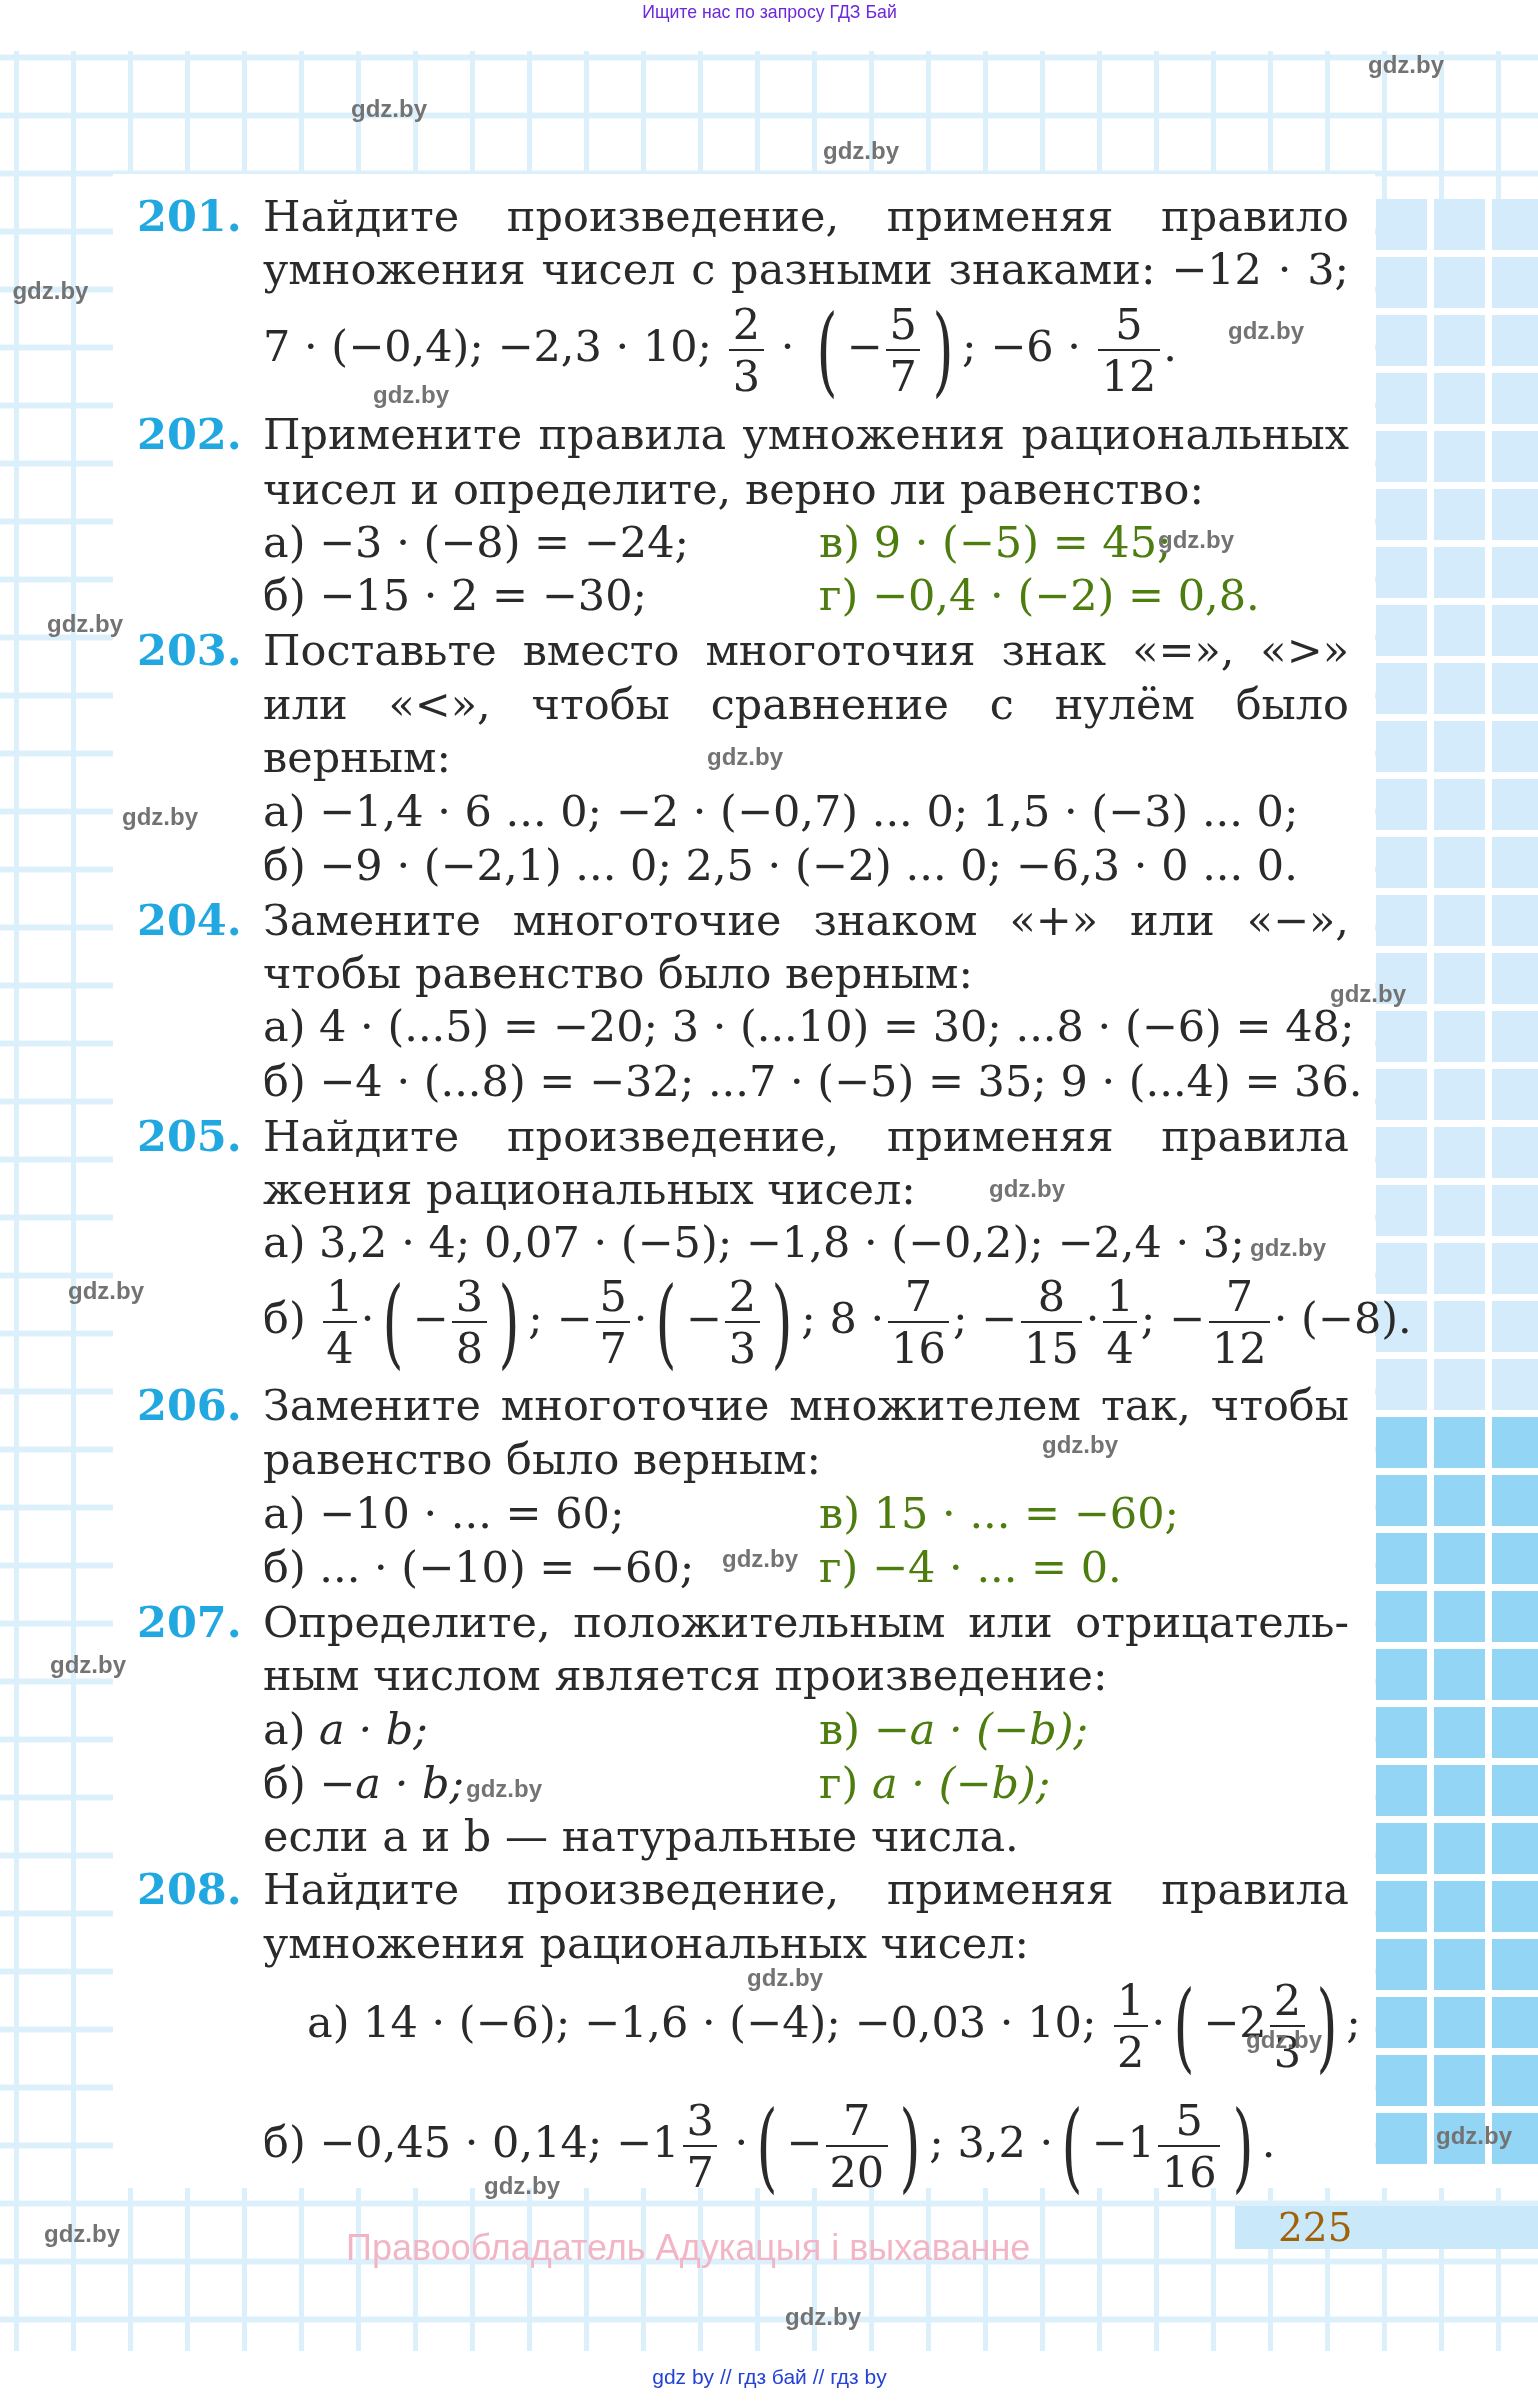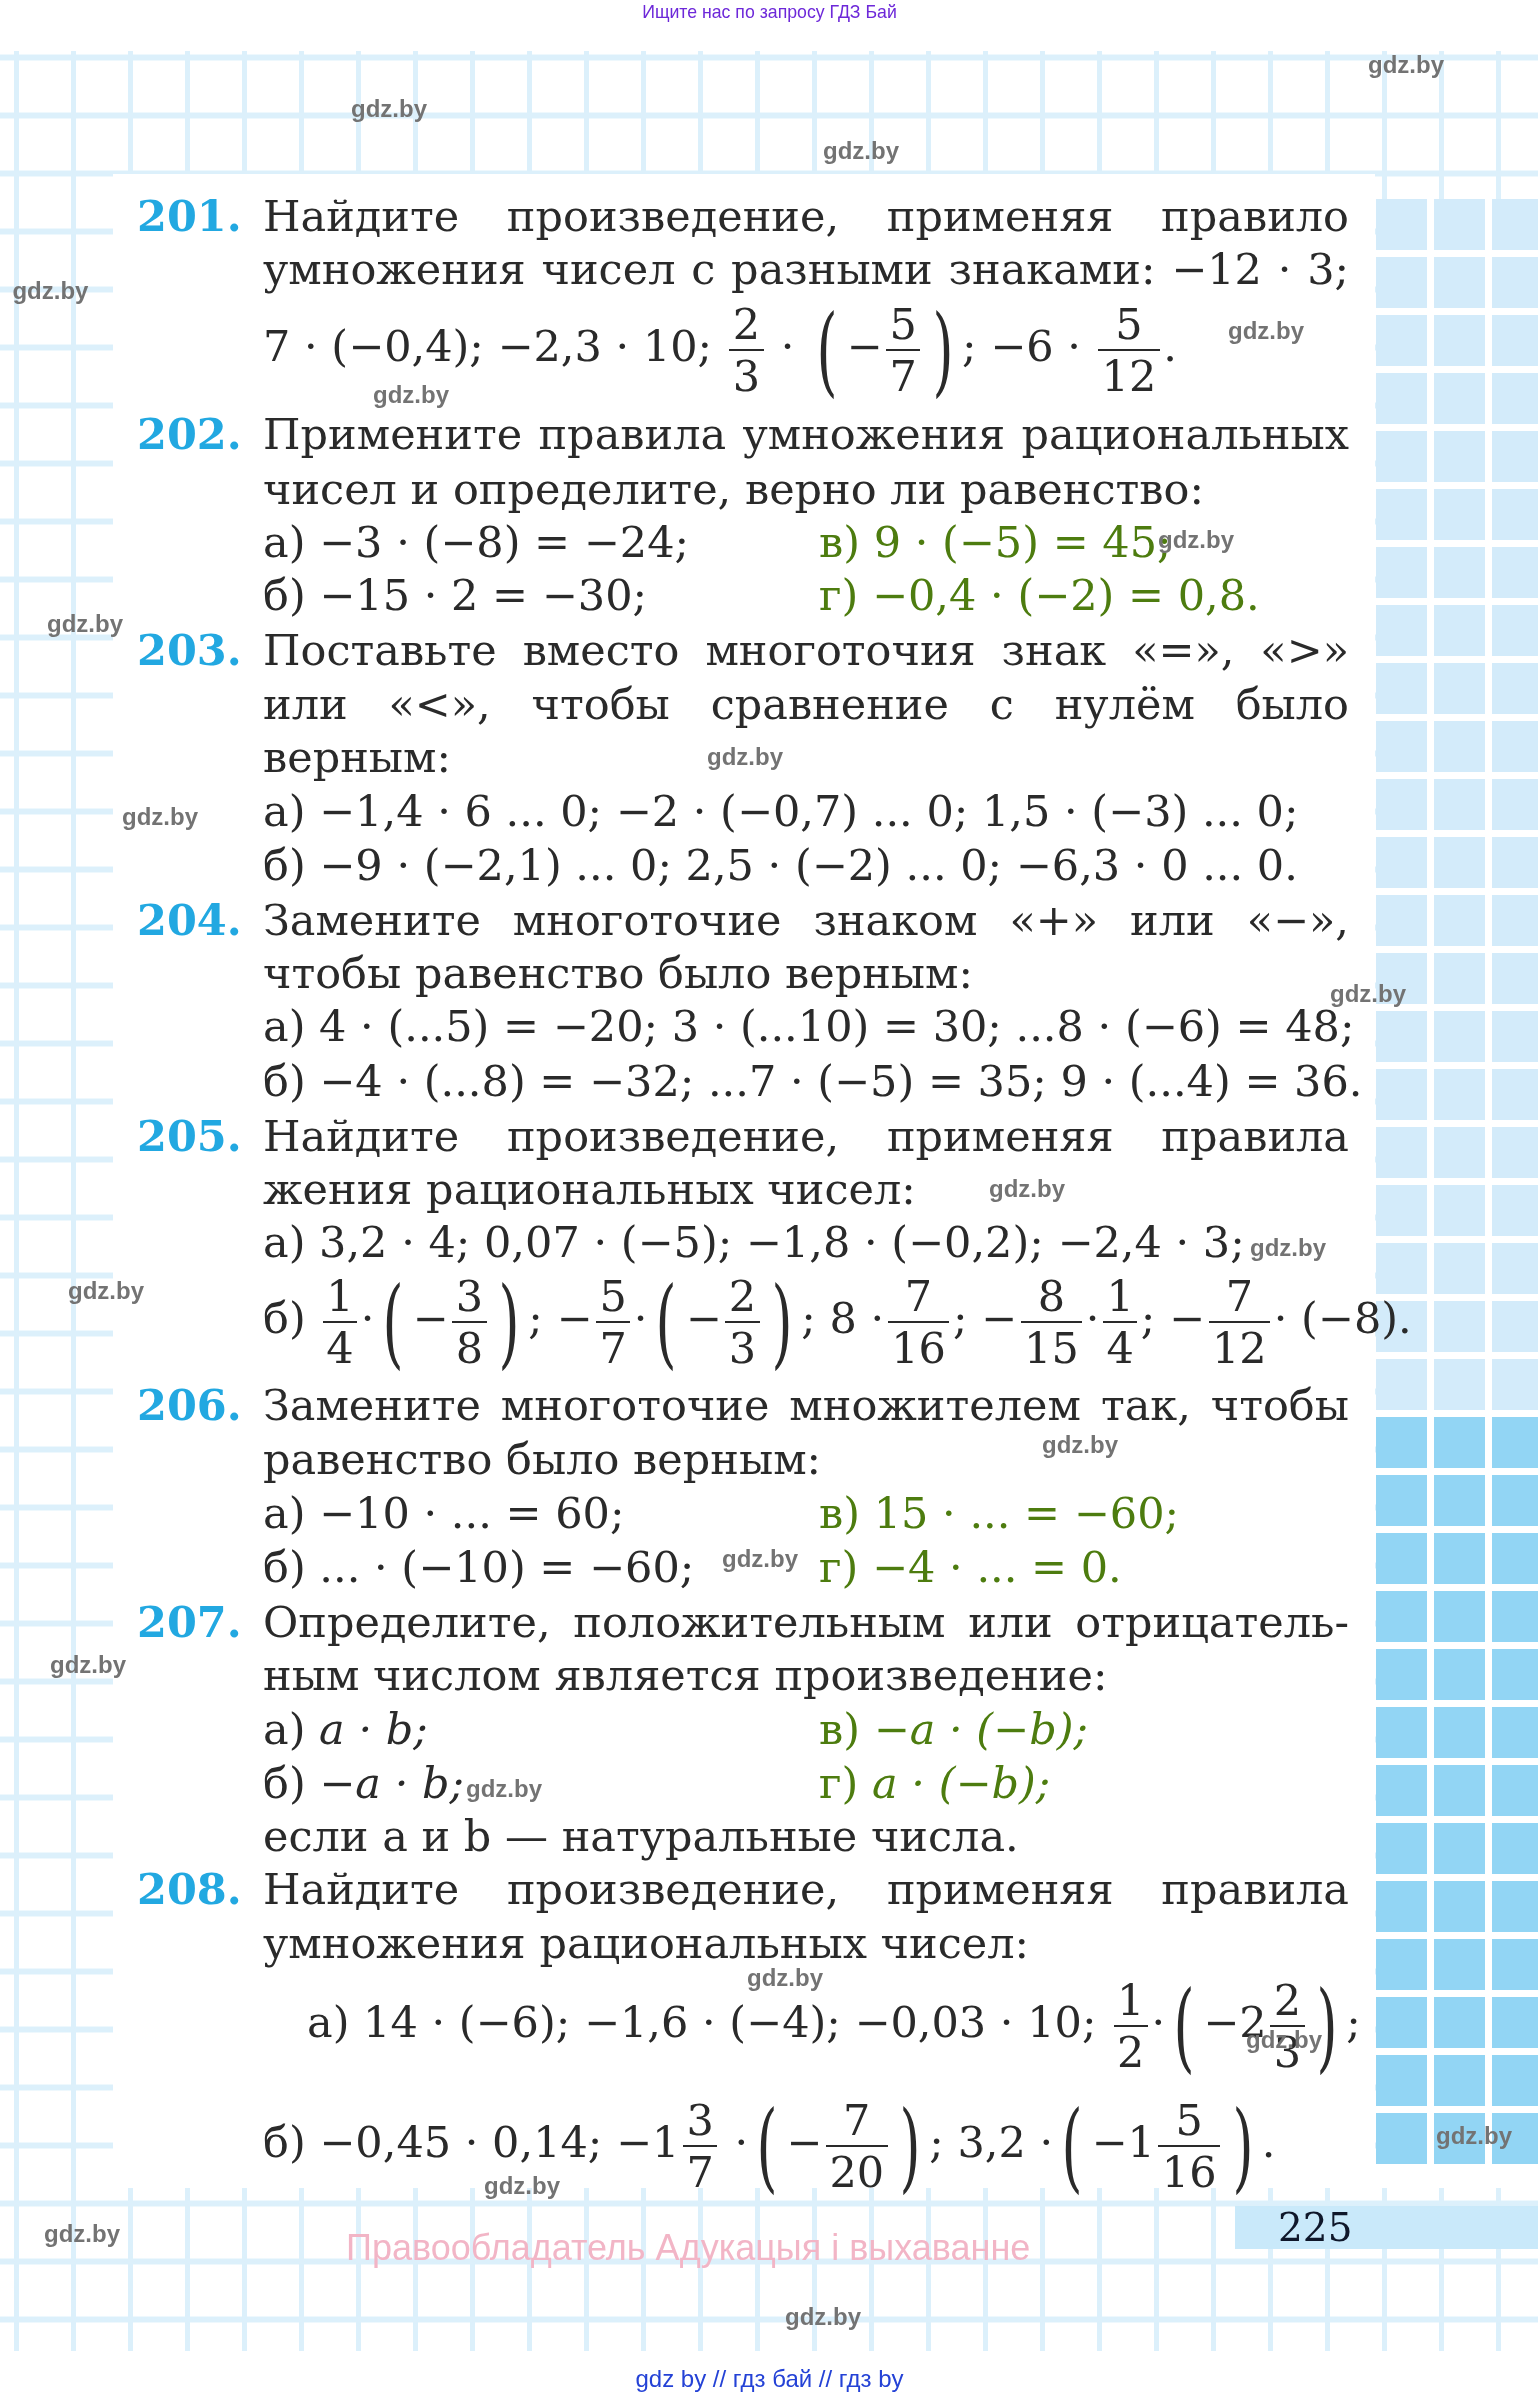--- a/index.html
+++ b/index.html
@@ -31,21 +31,21 @@
     display: grid; grid-template-columns: repeat(3, 51px); column-gap: 7px; row-gap: 7px;
     grid-auto-rows: 51px; overflow: hidden;
   }
   .sq { background: #d3ebfa; }
   .sq.dark { background: #92d5f4; }
   .page-box {
     position: absolute; left: 1235px; top: 2206px; width: 304px; height: 43px;
     background: #c9e9fa;
   }
   .page-num {
-    position: absolute; left: 43px; top: 0px; font-size: 39px; color: #0f172a;
+    position: absolute; left: 43px; top: 0px; font-size: 39px; color: #a16207;
     line-height: 43px;
   }
   .ex-num {
     position: absolute; left: 137px; color: #22a8e1; font-weight: bold;
     font-size: 43px; line-height: 53px;
   }
   .line {
     position: absolute; left: 263px; width: 1086px; font-size: 43px; line-height: 53px;
     color: #2a2a2a; white-space: nowrap;
   }
@@ -60,21 +60,21 @@
   .big-paren { display: inline-block; vertical-align: middle; font-size: 98px; line-height: 1; transform: scaleX(0.55); font-weight: 200; }
   .wm {
     position: absolute; font-family: "Liberation Sans", sans-serif; font-size: 24px; color: #737373; font-weight: bold;
   }
   .rights {
     position: absolute; left: 346px; top: 2227px; font-family: "Liberation Sans", sans-serif;
     font-size: 36px; color: #f2b5c6;
   }
   .footer-links {
     position: absolute; left: 0; top: 2365px; width: 1539px; text-align: center;
-    font-family: "Liberation Sans", sans-serif; font-size: 24px; color: #2442d6;
+    font-family: "Liberation Sans", sans-serif; font-size: 21px; color: #2442d6;
   }
   i.v { font-style: italic; }
 </style>
 </head>
 <body>
 
 <div class="grid-bg"></div>
 <div class="top-banner">Ищите нас по запросу ГДЗ Бай</div>
 
 <div class="panel"></div>

